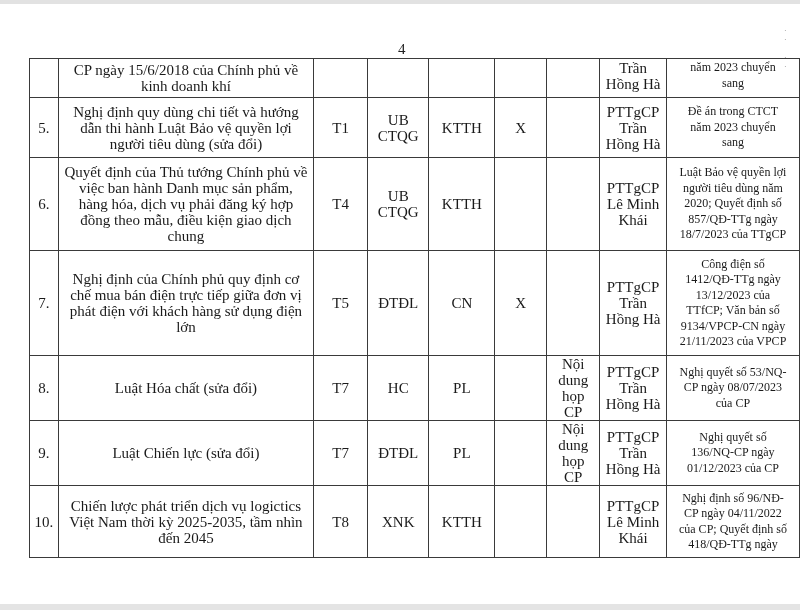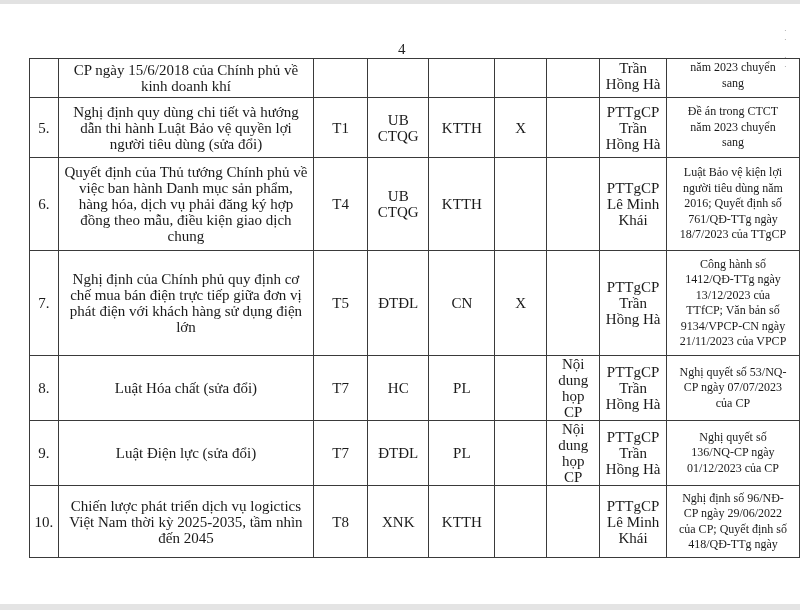--- a/index.html
+++ b/index.html
@@ -124,43 +124,43 @@
         </td>
         <td>KTTH</td>
         <td></td>
         <td></td>
         <td class="c-lead">
           <span class="line">PTTgCP</span>
           <span class="line">Lê Minh</span>
           <span class="line">Khái</span>
         </td>
         <td class="c-basis">
-          <span class="line">Luật Bảo vệ kiện lợi</span>
+          <span class="line">Luật Bảo vệ quyền lợi</span>
           <span class="line">người tiêu dùng năm</span>
-          <span class="line">2016; Quyết định số</span>
-          <span class="line">761/QĐ-TTg ngày</span>
+          <span class="line">2020; Quyết định số</span>
+          <span class="line">857/QĐ-TTg ngày</span>
           <span class="line">18/7/2023 của TTgCP</span>
         </td>
       </tr>
 
       <tr style="height:105px">
         <td class="c-no">7.</td>
         <td class="c-title">Nghị định của Chính phủ quy định cơ chế mua bán điện trực tiếp giữa đơn vị phát điện với khách hàng sử dụng điện lớn</td>
         <td>T5</td>
         <td>ĐTĐL</td>
         <td>CN</td>
         <td>X</td>
         <td></td>
         <td class="c-lead">
           <span class="line">PTTgCP</span>
           <span class="line">Trần</span>
           <span class="line">Hồng Hà</span>
         </td>
         <td class="c-basis">
-          <span class="line">Công hành số</span>
+          <span class="line">Công điện số</span>
           <span class="line">1412/QĐ-TTg ngày</span>
           <span class="line">13/12/2023 của</span>
           <span class="line">TTfCP; Văn bản số</span>
           <span class="line">9134/VPCP-CN ngày</span>
           <span class="line">21/11/2023 của VPCP</span>
         </td>
       </tr>
 
       <tr style="height:65px">
         <td class="c-no">8.</td>
@@ -174,28 +174,28 @@
           <span class="line">dung</span>
           <span class="line">họp CP</span>
         </td>
         <td class="c-lead">
           <span class="line">PTTgCP</span>
           <span class="line">Trần</span>
           <span class="line">Hồng Hà</span>
         </td>
         <td class="c-basis">
           <span class="line">Nghị quyết số 53/NQ-</span>
-          <span class="line">CP ngày 07/07/2023</span>
+          <span class="line">CP ngày 08/07/2023</span>
           <span class="line">của CP</span>
         </td>
       </tr>
 
       <tr style="height:63px">
         <td class="c-no">9.</td>
-        <td class="c-title">Luật Điện lực (sửa đổi)</td>
+        <td class="c-title">Luật Chiến lực (sửa đổi)</td>
         <td>T7</td>
         <td>ĐTĐL</td>
         <td>PL</td>
         <td></td>
         <td>
           <span class="line">Nội</span>
           <span class="line">dung</span>
           <span class="line">họp CP</span>
         </td>
         <td class="c-lead">
@@ -218,21 +218,21 @@
         <td>KTTH</td>
         <td></td>
         <td></td>
         <td class="c-lead">
           <span class="line">PTTgCP</span>
           <span class="line">Lê Minh</span>
           <span class="line">Khái</span>
         </td>
         <td class="c-basis cut-bottom">
           <span class="line">Nghị định số 96/NĐ-</span>
-          <span class="line">CP ngày 29/06/2022</span>
+          <span class="line">CP ngày 04/11/2022</span>
           <span class="line">của CP; Quyết định số</span>
           <span class="line">418/QĐ-TTg ngày</span>
         </td>
       </tr>
     </tbody>
   </table>
 </div>
 
 <div class="bottombar"></div>
 

